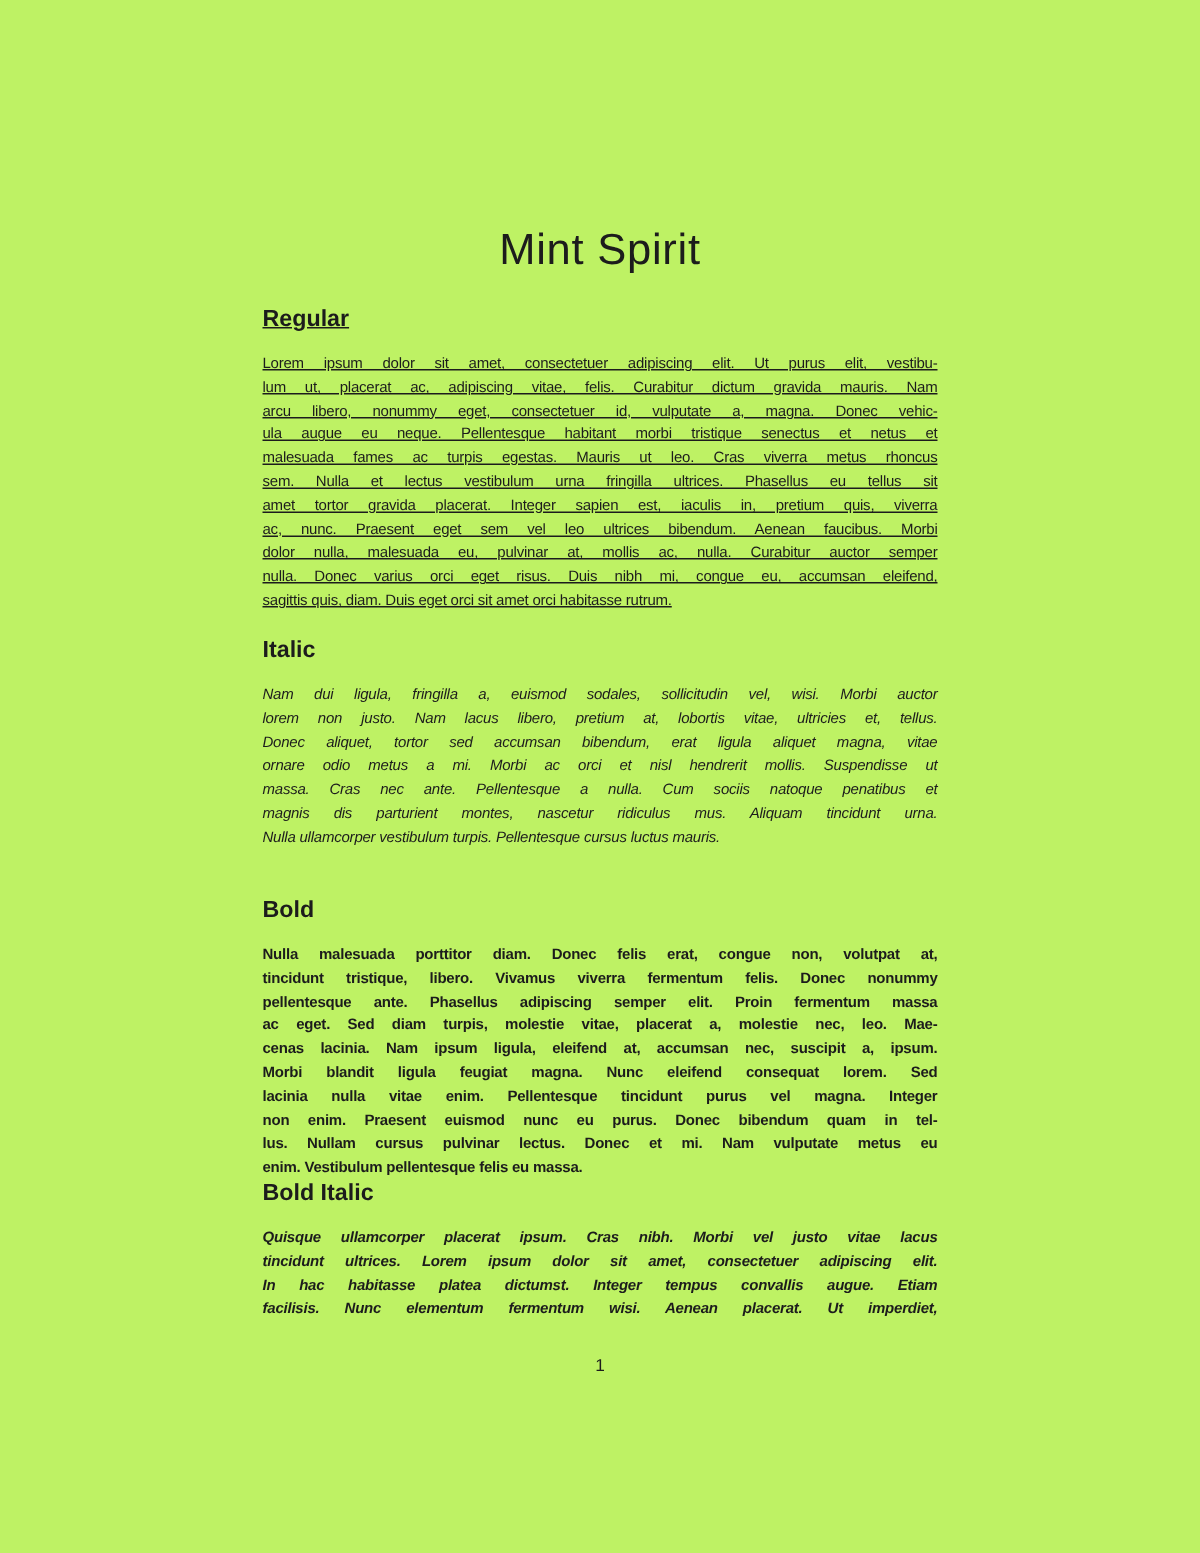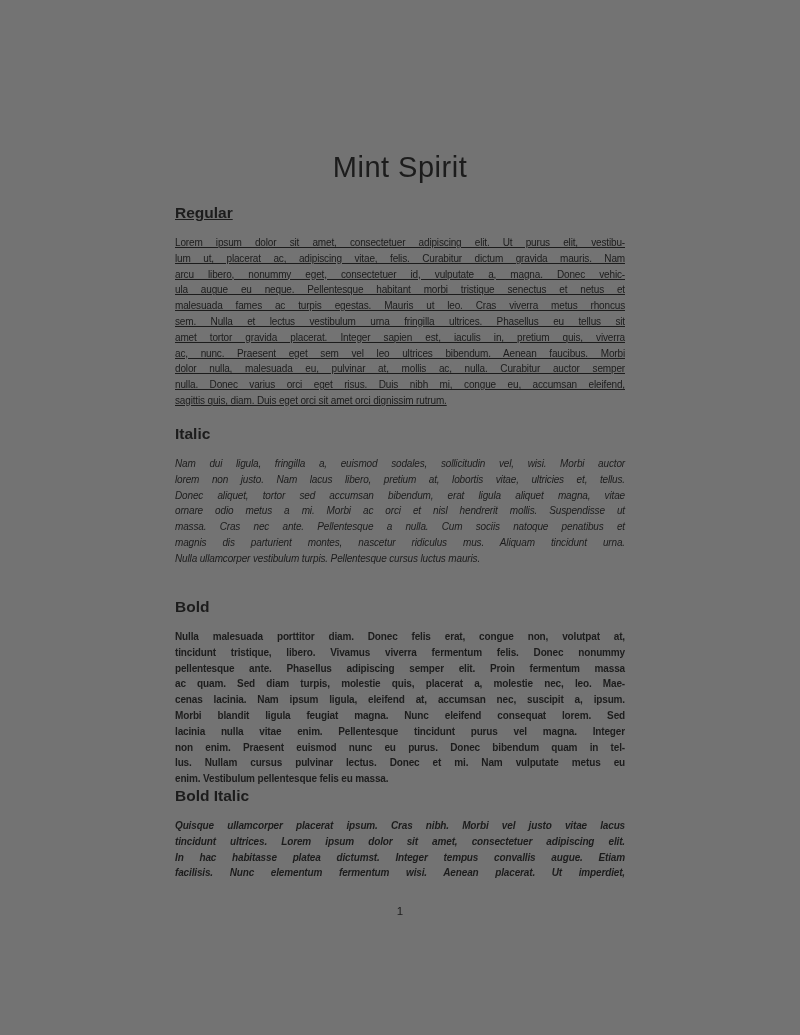--- a/index.html
+++ b/index.html
@@ -1,20 +1,20 @@
 <!DOCTYPE html>
 <html lang="la"><head>
 <meta charset="utf-8">
 <style>
   html, body { margin: 0; padding: 0; background: #ffffff; }
   .page {
     position: relative;
     width: 800px;
     height: 1035px;
-    background: #737373;
+    background: #bef264;
     color: #1c1c1c;
     font-family: "Liberation Sans", sans-serif;
     overflow: hidden;
   }
   .doc-title {
     position: absolute;
     top: 150px;
     left: 0;
     width: 800px;
     text-align: center;
@@ -76,21 +76,21 @@
       <div class="line">Lorem ipsum dolor sit amet, consectetuer adipiscing elit. Ut purus elit, vestibu-</div>
       <div class="line">lum ut, placerat ac, adipiscing vitae, felis. Curabitur dictum gravida mauris. Nam</div>
       <div class="line">arcu libero, nonummy eget, consectetuer id, vulputate a, magna. Donec vehic-</div>
       <div class="line">ula augue eu neque. Pellentesque habitant morbi tristique senectus et netus et</div>
       <div class="line">malesuada fames ac turpis egestas. Mauris ut leo. Cras viverra metus rhoncus</div>
       <div class="line">sem. Nulla et lectus vestibulum urna fringilla ultrices. Phasellus eu tellus sit</div>
       <div class="line">amet tortor gravida placerat. Integer sapien est, iaculis in, pretium quis, viverra</div>
       <div class="line">ac, nunc. Praesent eget sem vel leo ultrices bibendum. Aenean faucibus. Morbi</div>
       <div class="line">dolor nulla, malesuada eu, pulvinar at, mollis ac, nulla. Curabitur auctor semper</div>
       <div class="line">nulla. Donec varius orci eget risus. Duis nibh mi, congue eu, accumsan eleifend,</div>
-      <div class="line last">sagittis quis, diam. Duis eget orci sit amet orci dignissim rutrum.</div>
+      <div class="line last">sagittis quis, diam. Duis eget orci sit amet orci habitasse rutrum.</div>
     </div>
   </div>
 
   <div class="section s-italic">
     <div class="heading">Italic</div>
     <div class="para">
       <div class="line">Nam dui ligula, fringilla a, euismod sodales, sollicitudin vel, wisi. Morbi auctor</div>
       <div class="line">lorem non justo. Nam lacus libero, pretium at, lobortis vitae, ultricies et, tellus.</div>
       <div class="line">Donec aliquet, tortor sed accumsan bibendum, erat ligula aliquet magna, vitae</div>
       <div class="line">ornare odio metus a mi. Morbi ac orci et nisl hendrerit mollis. Suspendisse ut</div>
@@ -99,21 +99,21 @@
       <div class="line last">Nulla ullamcorper vestibulum turpis. Pellentesque cursus luctus mauris.</div>
     </div>
   </div>
 
   <div class="section s-bold">
     <div class="heading">Bold</div>
     <div class="para">
       <div class="line">Nulla malesuada porttitor diam. Donec felis erat, congue non, volutpat at,</div>
       <div class="line">tincidunt tristique, libero. Vivamus viverra fermentum felis. Donec nonummy</div>
       <div class="line">pellentesque ante. Phasellus adipiscing semper elit. Proin fermentum massa</div>
-      <div class="line">ac quam. Sed diam turpis, molestie quis, placerat a, molestie nec, leo. Mae-</div>
+      <div class="line">ac eget. Sed diam turpis, molestie vitae, placerat a, molestie nec, leo. Mae-</div>
       <div class="line">cenas lacinia. Nam ipsum ligula, eleifend at, accumsan nec, suscipit a, ipsum.</div>
       <div class="line">Morbi blandit ligula feugiat magna. Nunc eleifend consequat lorem. Sed</div>
       <div class="line">lacinia nulla vitae enim. Pellentesque tincidunt purus vel magna. Integer</div>
       <div class="line">non enim. Praesent euismod nunc eu purus. Donec bibendum quam in tel-</div>
       <div class="line">lus. Nullam cursus pulvinar lectus. Donec et mi. Nam vulputate metus eu</div>
       <div class="line last">enim. Vestibulum pellentesque felis eu massa.</div>
     </div>
   </div>
 
   <div class="section s-bolditalic">

